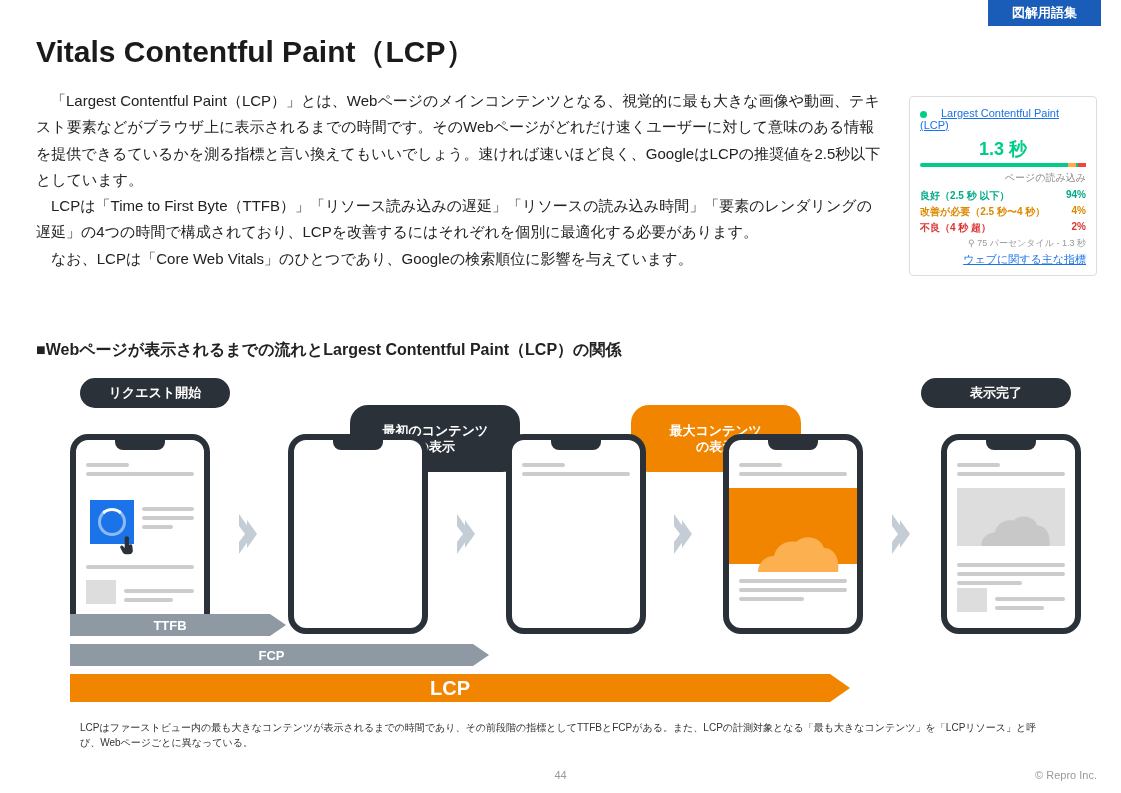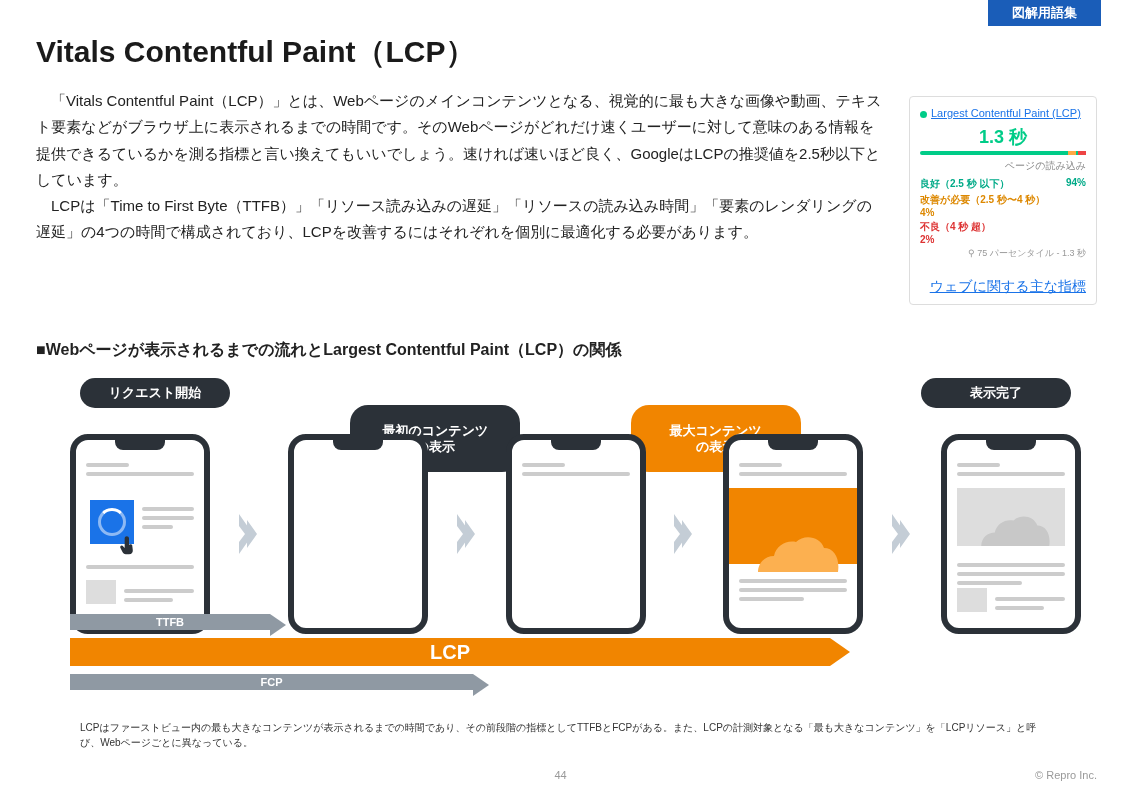--- a/index.html
+++ b/index.html
@@ -39,33 +39,33 @@
   .metrics-card {
     position: absolute;
     top: 96px; right: 24px;
     width: 188px;
     border: 1px solid #ddd;
     border-radius: 4px;
     padding: 10px 10px 8px 10px;
     font-size: 11px;
     background: #fff;
   }
-  .metrics-card .mtitle { color: #1a73e8; text-decoration: underline; font-size: 11px; }
+  .metrics-card .mtitle { color: #1a73e8; text-decoration: underline; font-size: 11px; margin-left: 10px; }
   .metrics-card .dot { display:inline-block; width:7px; height:7px; background:#0c8; border-radius:50%; margin-right:4px; vertical-align:middle;}
   .metrics-card .big { text-align:center; color:#0c8; font-size:18px; font-weight:700; margin:6px 0 2px;}
   .metrics-card .bar { height:4px; background:#0c8; position:relative; border-radius:2px; margin-bottom:4px;}
   .metrics-card .bar .y { position:absolute; right:10px; top:0; width:8px; height:4px; background:#fa4;}
   .metrics-card .bar .r { position:absolute; right:0; top:0; width:8px; height:4px; background:#e44;}
   .metrics-card .sub { text-align:right; color:#888; font-size:10px; margin-bottom:4px;}
   .metrics-card .row { display:flex; justify-content:space-between; color:#666; font-size:10px; margin:2px 0;font-weight:bold;}
   .metrics-card .row.g { color:#0a8;}
-  .metrics-card .row.y2 { color:#d80;flex-direction:column;}
-  .metrics-card .row.r2 { color:#d33;flex-direction:column;}
+  .metrics-card .row.y2 { color:#d80;}
+  .metrics-card .row.r2 { color:#d33;}
   .metrics-card .foot { text-align:right; color:#999; font-size:9px; }
-  .metrics-card .link2 { text-align:right; color:#1a73e8; font-size:14px; text-decoration:underline; margin-top:18px;}
+  .metrics-card .link2 { text-align:right; color:#1a73e8; font-size:11px; text-decoration:underline; margin-top:2px;}
 
   .section-h {
     position: absolute;
     top: 340px; left: 36px;
     font-size: 16px;
     font-weight: 700;
   }
 
   .stage-row {
     position: absolute;
@@ -141,23 +141,23 @@
   
   .p5 .hero { position:absolute; top:48px; left:10px; right:10px; height:58px; background:#ddd;}
   .p5 .bot { position:absolute; top:118px; left:10px; right:10px;}
   .p5 .thumb { position:absolute; top:148px; left:10px; width:30px; height:24px; background:#ddd;}
   .p5 .bot2 { position:absolute; top:152px; left:48px; right:10px;}
 
   .metric-arrows {
     position:absolute; left:70px; top:614px;
   }
   .m-arrow {
-    position:relative; height:16px; background:#8f99a3;
+    position:relative; height:22px; background:#8f99a3;
     display:flex; align-items:center; justify-content:center;
-    color:#fff; font-weight:700; font-size:11px; margin-bottom:8px;
+    color:#fff; font-weight:700; font-size:13px; margin-bottom:8px;
   }
   .m-arrow::after {
     content:""; position:absolute; right:-16px; top:0;
     border-left:16px solid #8f99a3;
     border-top:11px solid transparent;
     border-bottom:11px solid transparent;
   }
   .m-arrow.orange { background:#f18500; height:28px; font-size:20px;}
   .m-arrow.orange::after { border-left-color:#f18500; right:-20px; border-left-width:20px; border-top-width:14px; border-bottom-width:14px;}
 
@@ -168,22 +168,23 @@
   .pagenum { position:absolute; bottom:12px; left:50%; transform:translateX(-50%); color:#999; font-size:11px;}
   .copy { position:absolute; bottom:12px; right:24px; color:#999; font-size:11px;}
 </style>
 </head>
 <body>
 
 <div class="badge-top">図解用語集</div>
 <h1 class="title">Vitals Contentful Paint（LCP）</h1>
 
 <div class="desc">
-  <p>「Vitals Contentful Paint（LCP）」とは、Webページのメインコンテンツとなる、視覚的に最も大きな画像や動画、テキスト要素などがブラウザ上に表示されるまでの時間です。そのWebページがどれだけ速くユーザーに対して意味のある情報を提供できるているかを測る指標と言い換えてもいいでしょう。速ければ速いほど良く、GoogleはLCPの推奨値を2.5秒以下としています。</p>
+  <p>「Largest Contentful Paint（LCP）」とは、Webページのメインコンテンツとなる、視覚的に最も大きな画像や動画、テキスト要素などがブラウザ上に表示されるまでの時間です。そのWebページがどれだけ速くユーザーに対して意味のある情報を提供できるているかを測る指標と言い換えてもいいでしょう。速ければ速いほど良く、GoogleはLCPの推奨値を2.5秒以下としています。</p>
   <p>LCPは「Time to First Byte（TTFB）」「リソース読み込みの遅延」「リソースの読み込み時間」「要素のレンダリングの遅延」の4つの時間で構成されており、LCPを改善するにはそれぞれを個別に最適化する必要があります。</p>
+  <p>なお、LCPは「Core Web Vitals」のひとつであり、Googleの検索順位に影響を与えています。</p>
 </div>
 
 <div class="metrics-card">
   <div><span class="dot"></span><span class="mtitle">Largest Contentful Paint (LCP)</span></div>
   <div class="big">1.3 秒</div>
   <div class="bar">
       <span class="y"></span>
       <span class="r"></span>
     </div>
   <div class="sub">ページの読み込み</div>
@@ -320,19 +321,19 @@
     <div class="thumb"></div>
     <div class="bot2">
         <div class="bar-line"></div>
         <div class="bar-line" style="width:70%"></div>
       </div>
   </div>
 </div>
 
 <div class="metric-arrows">
   <div class="m-arrow" style="width:200px">TTFB</div>
+  <div class="m-arrow" style="width:403px">FCP</div>
   <div class="m-arrow orange" style="width:760px">LCP</div>
-  <div class="m-arrow" style="width:403px">FCP</div>
 </div>
 
 <div class="footnote">LCPはファーストビュー内の最も大きなコンテンツが表示されるまでの時間であり、その前段階の指標としてTTFBとFCPがある。また、LCPの計測対象となる「最も大きなコンテンツ」を「LCPリソース」と呼び、Webページごとに異なっている。</div>
 <div class="pagenum">44</div>
 <div class="copy">© Repro Inc.</div>
 
 </body></html>

